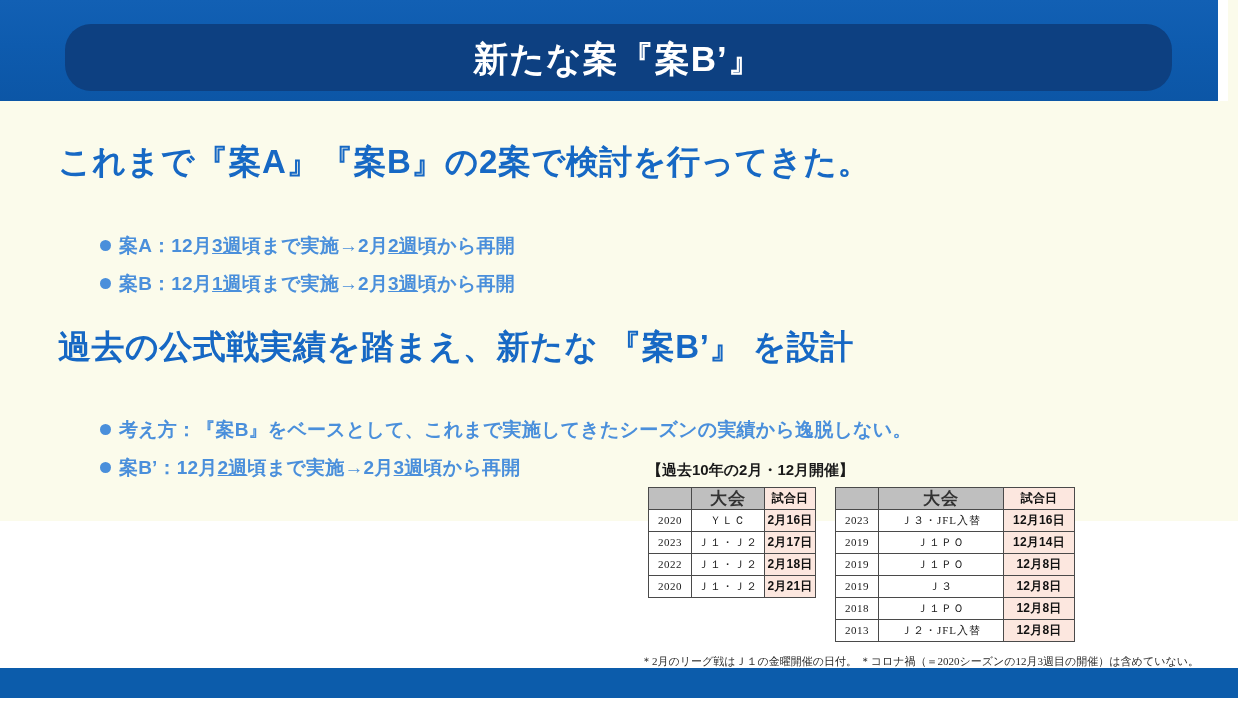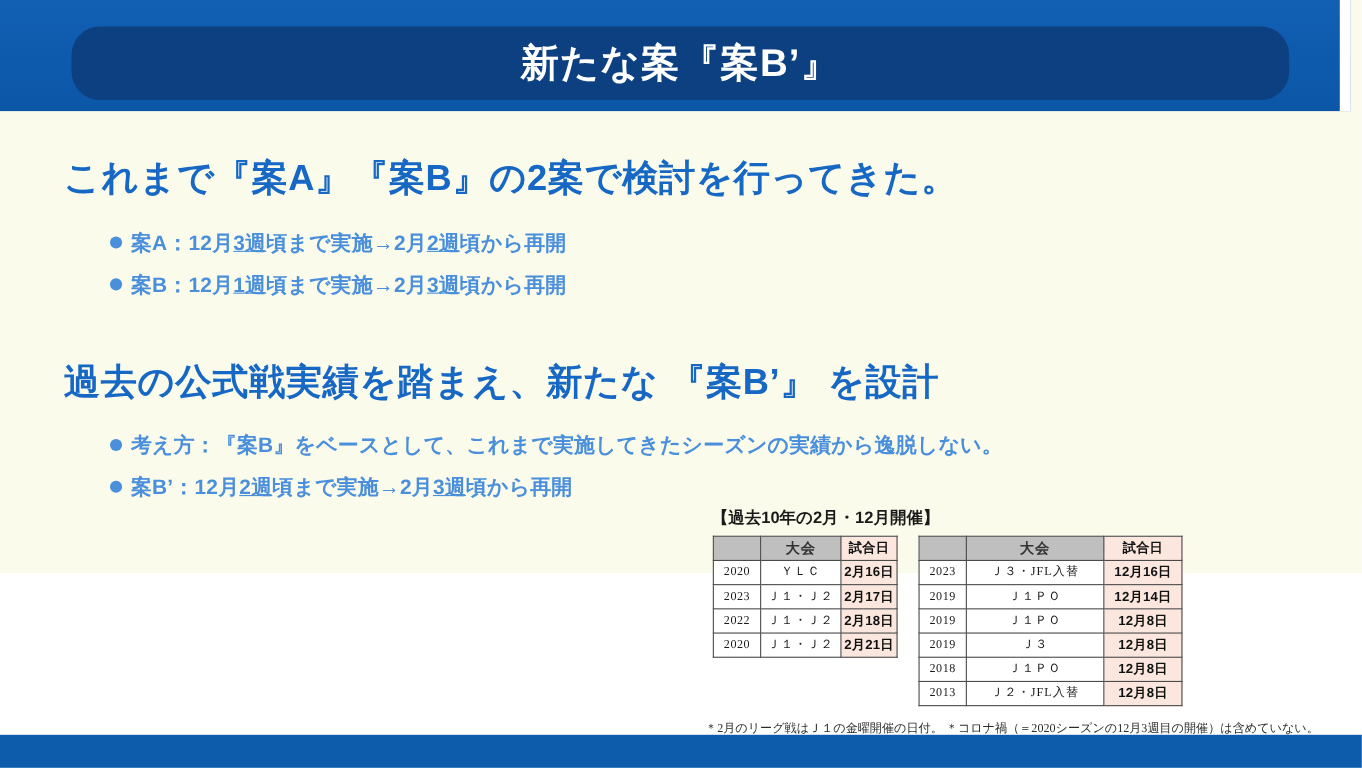--- a/index.html
+++ b/index.html
@@ -72,20 +72,21 @@
   #heading-2 { left: 58px; top: 325px; }
 
   
   .bullet {
     position: absolute;
     color: #4A8FDB;
     font-size: 19px;
     font-weight: bold;
     white-space: nowrap;
     letter-spacing: 0.2px;
+    margin-top: 25px;
   }
   .bullet .dot {
     display: inline-block;
     width: 11px;
     height: 11px;
     border-radius: 50%;
     background: #4A8FDB;
     margin-right: 8px;
     vertical-align: 1px;
   }
@@ -121,21 +122,21 @@
     text-align: center;
     padding: 0;
     height: 21px;
     line-height: 21px;
     font-family: "Liberation Serif", "DejaVu Serif", serif;
   }
   .rec-table .hdr {
     background: #BFBFBF;
     font-weight: bold;
     color: #333333;
-    font-size: 13px;
+    font-size: 17px;
   }
   .rec-table .c-year { width: 42px; letter-spacing: 0.5px; }
   .rec-table .c-comp { letter-spacing: 1px; }
   .rec-table .c-date {
     background: #FCE7DF;
     font-weight: bold;
     font-size: 12px;
     color: #111111;
     font-family: "Liberation Sans", "DejaVu Sans", sans-serif;
     letter-spacing: 0.2px;

